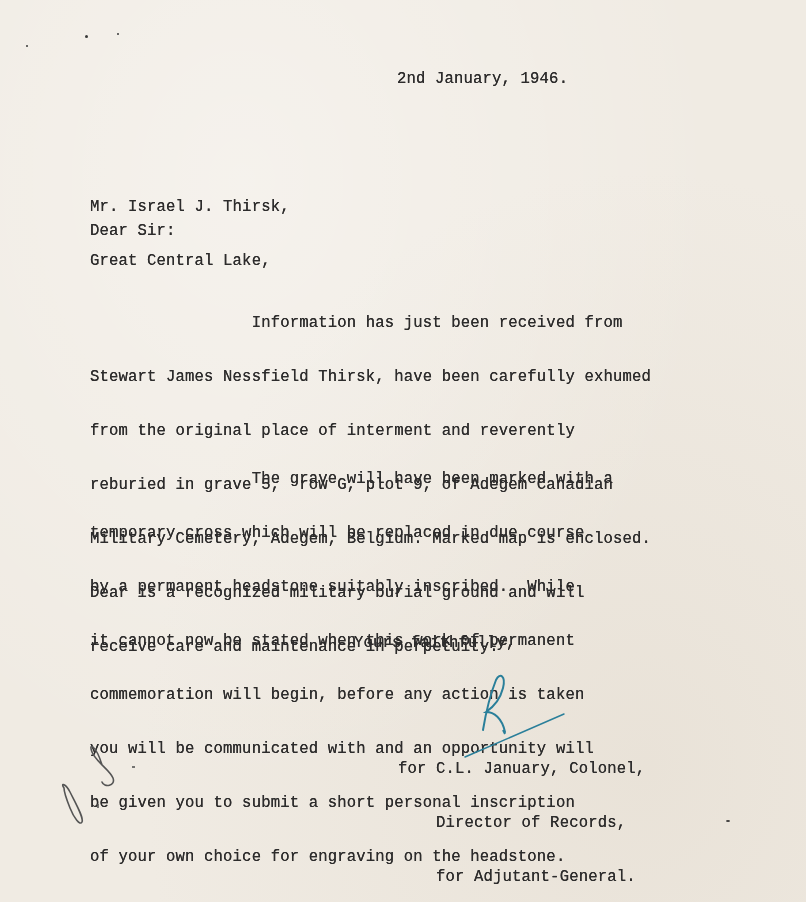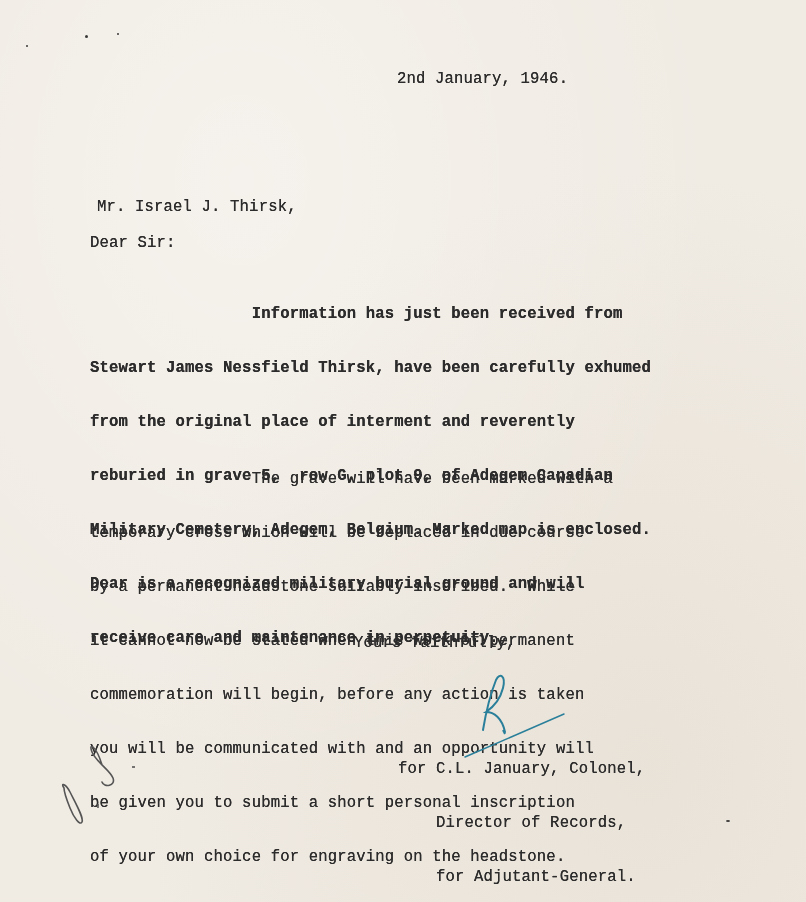--- a/index.html
+++ b/index.html
@@ -20,39 +20,40 @@
   .tw {
     position: absolute;
     font-size: 15.6px;
     line-height: 18px;
     white-space: pre;
     letter-spacing: 0.15px;
     color: #2d2c2c;
     text-shadow: 0 0 0.4px #2d2c2c;
   }
   .date { left: 397px; top: 70px; }
-  .addr { left: 90px; top: 162px; margin-left: 7px; }
-  .salutation { left: 90px; top: 234px; }
-  .para1 { left: 90px; top: 269px; font-weight: bold; }
+  .addr { left: 90px; top: 162px; }
+  .salutation { left: 90px; top: 222px; }
+  .para1 { left: 90px; top: 278px; }
   .para2 { left: 90px; top: 434px; }
   .closing { left: 354px; top: 634px; }
   .sig-block { left: 398px; top: 724px; }
   .line { display: block; height: 18px; }
   .speck { position: absolute; background: #3a3a3a; border-radius: 50%; }
   svg.ink { position: absolute; left: 0; top: 0; pointer-events: none; }
 </style>
 </head>
 <body>
 
 <div class="paper">
 
   <div class="tw date">2nd January, 1946.</div>
 
   <div class="tw addr">
     <span class="line">Mr. Israel J. Thirsk,</span>
+    <span class="line">Great Central Lake,</span>
   </div>
 
   <div class="tw salutation">Dear Sir:</div>
 
   <div class="tw para1">
     <span class="line">                 Information has just been received from</span>
     <span class="line">Stewart James Nessfield Thirsk, have been carefully exhumed</span>
     <span class="line">from the original place of interment and reverently</span>
     <span class="line">reburied in grave 5,  row G, plot 9, of Adegem Canadian</span>
     <span class="line">Military Cemetery, Adegem, Belgium. Marked map is enclosed.</span>

